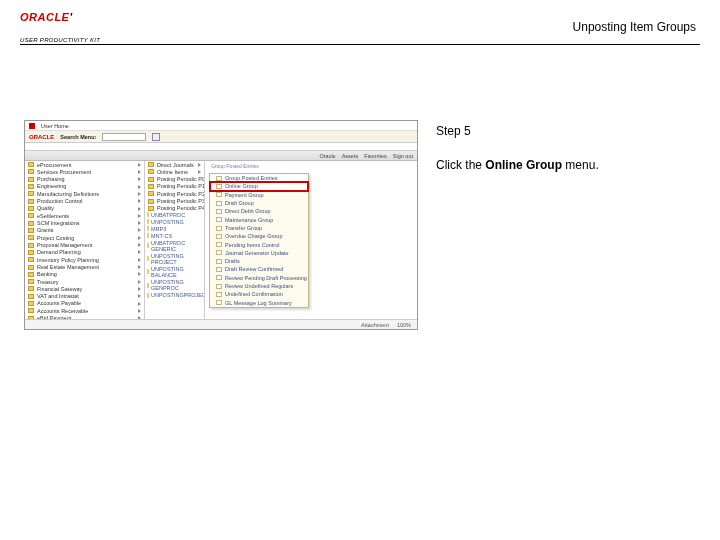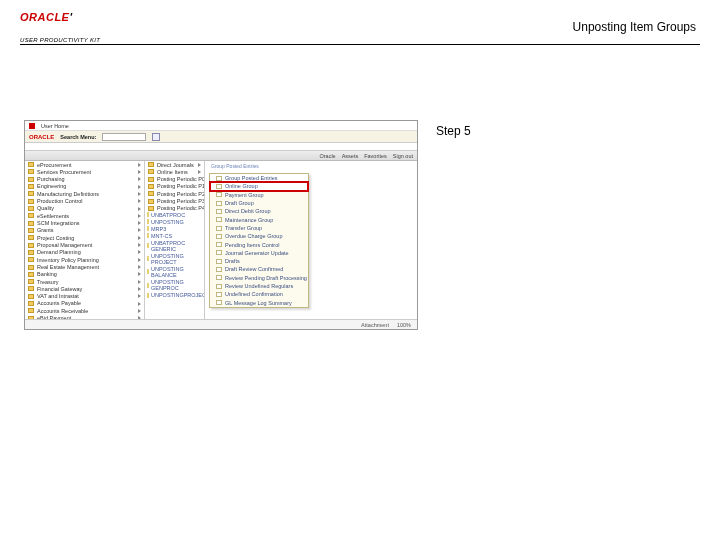--- a/index.html
+++ b/index.html
@@ -510,14 +510,17 @@
       </div>
     </div>
     <div class="ss-footer">
       <span>Attachment</span>
       <span>100%</span>
     </div>
   </div>
 
   <div class="instructions">
     <div class="step-label">Step 5</div>
+    <div class="btext">
+      <span>Click the </span><b>Online Group</b><span> menu.</span>
+    </div>
   </div>
 </div>
 
 </body></html>

